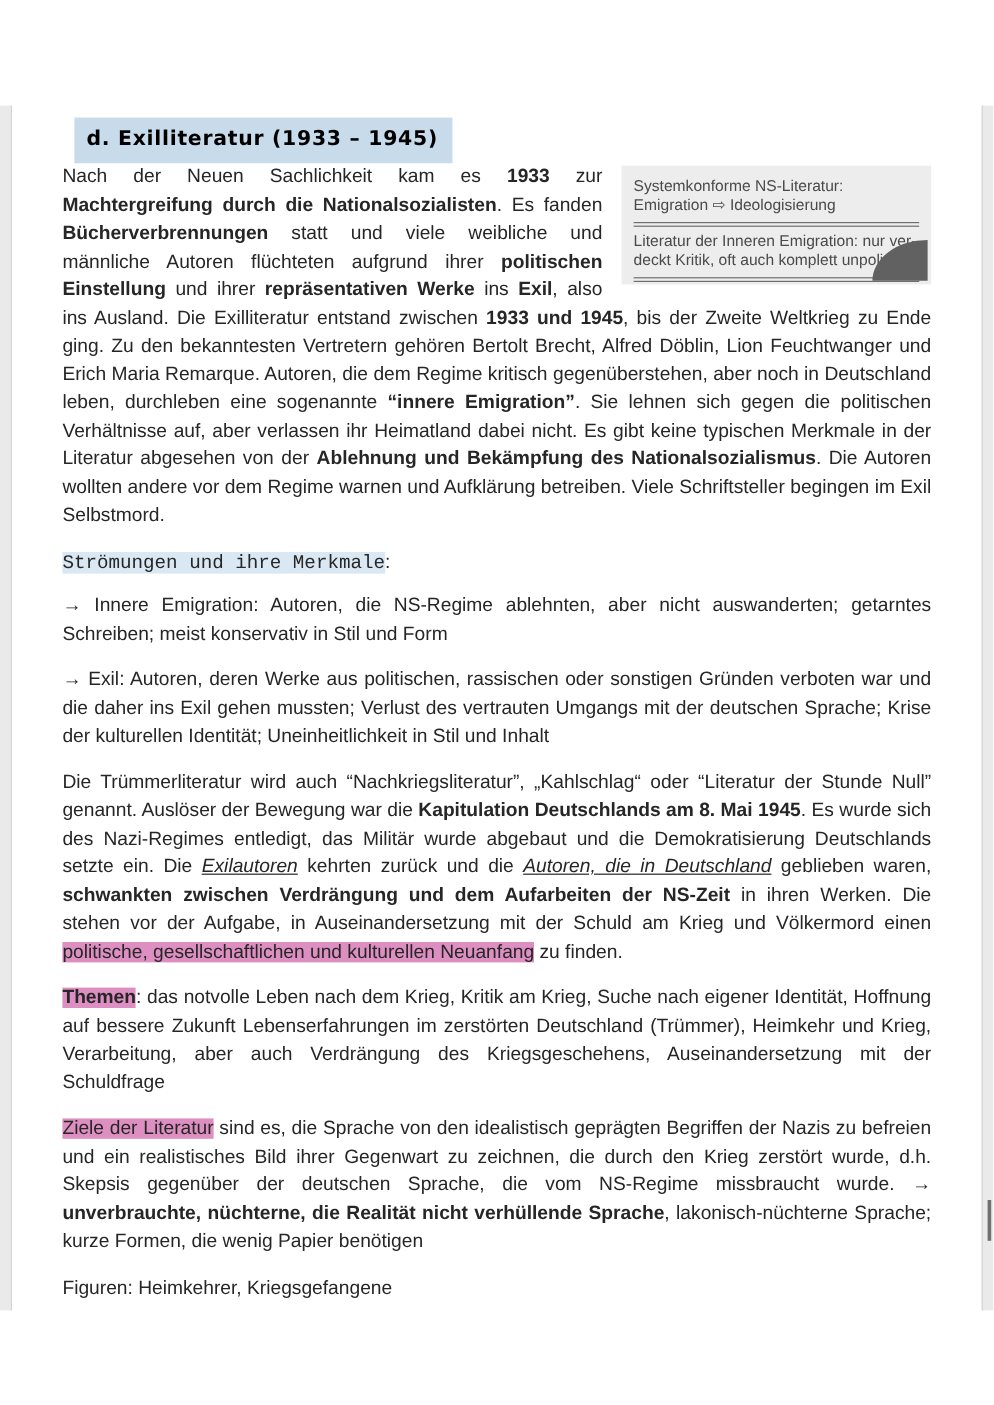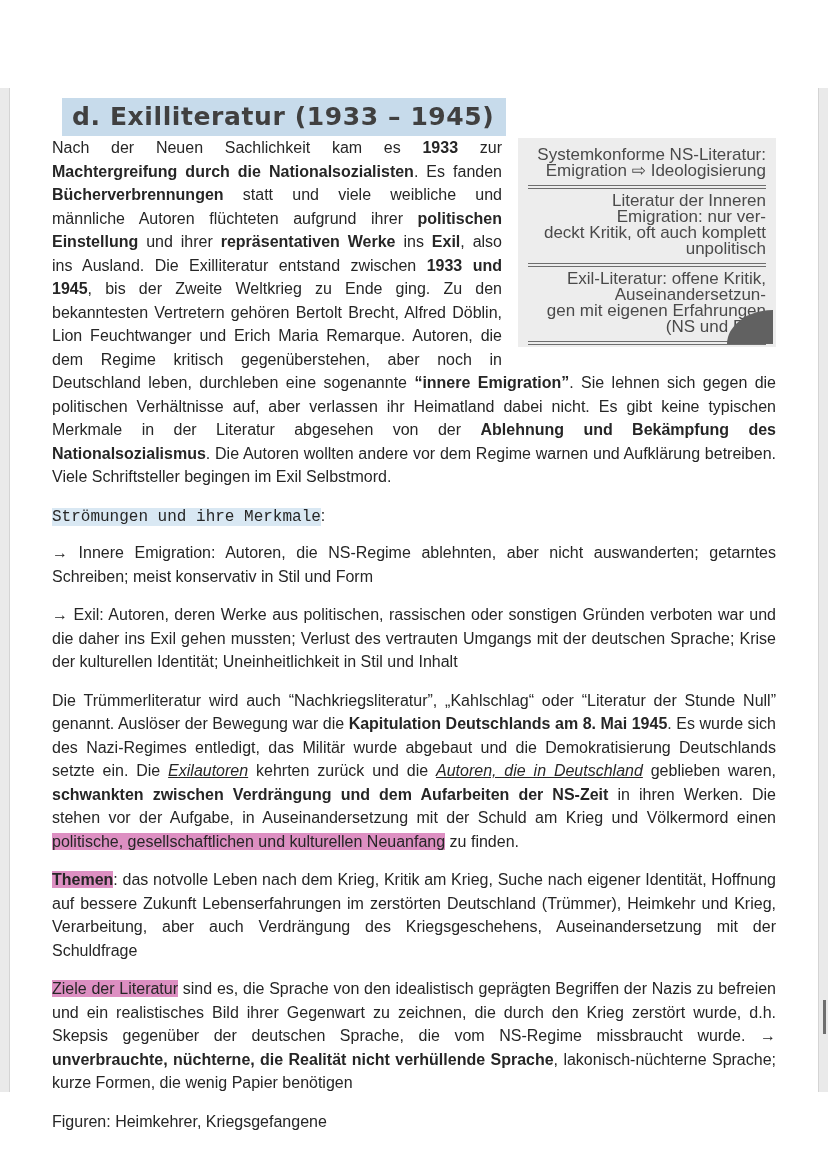--- a/index.html
+++ b/index.html
@@ -4,53 +4,52 @@
 <style>
   html,body{margin:0;padding:0;background:#fff;}
   .canvas{position:relative;width:828px;height:1171px;background:#ffffff;overflow:hidden;
           font-family:"Liberation Sans",sans-serif;color:var(--text,#262626);}
   .edge-strip{position:absolute;top:88px;height:1004px;width:9px;background:#eaeaea;}
   .edge-strip.left{left:0;border-right:1px solid #d4d4d4;}
   .edge-strip.right{right:0;border-left:1px solid #d4d4d4;}
   .edge-strip.right::after{content:"";position:absolute;right:2px;bottom:58px;width:3px;height:34px;background:#6f6f6f;}
   .content{position:absolute;left:52px;width:724px;top:0;}
   .hl-heading{display:inline-block;font-family:"DejaVu Sans",sans-serif;font-weight:700;
-              font-size:25px;letter-spacing:.6px;line-height:27px;padding:5px 12px 6px 10px;margin:0 16px 0 10px;color:#404040;}
+              font-size:17px;letter-spacing:.6px;line-height:27px;padding:5px 12px 6px 10px;margin:0 16px 0 10px;color:#000000;}
   .hl-heading.blue{background:var(--hl-blue-strong);margin-top:98px;}
   .hl-heading.pink{background:var(--hl-pink-strong);margin-top:0;}
   .para{font-size:16px;line-height:23.5px;text-align:justify;margin:0 0 15px 0;}
   .para.tight{margin-bottom:12px;}
   .para:last-child{margin-bottom:0;}
   .b{font-weight:700;}
   .i{font-style:italic;text-decoration:underline;}
   .hl-pink{background:var(--hl-pink);}
   .hl-blue{background:var(--hl-blue-light);font-family:Liberation Mono, monospace;}
   .sidebox{float:right;width:258px;margin:2px 0 8px 16px;background:var(--box-bg);
-           padding:5px 10px 2px 10px;position:relative;text-align:right;
-           font-size:17px;line-height:16px;color:var(--box-text);box-sizing:border-box;}
+           padding:5px 10px 2px 10px;position:relative;text-align:left;
+           font-size:13px;line-height:16px;color:var(--box-text);box-sizing:border-box;}
   .box-item{padding:4px 0 6px 0;border-bottom:4px double #6e6e6e;}
   .box-corner{position:absolute;right:3px;bottom:3px;width:46px;height:34px;
               background:var(--box-corner);border-top-left-radius:100% 100%;}
 </style>
 </head>
 <body>
 
 <div class="canvas">
   <div class="edge-strip left"></div>
   <div class="edge-strip right"></div>
 
   <div class="content">
 
     <h2 class="hl-heading blue">d. Exilliteratur (1933 – 1945)</h2>
 
     <div class="para">
       <aside class="sidebox">
         <div class="box-item"><span>Systemkonforme NS-Literatur:</span><br><span>Emigration ⇨ Ideologisierung</span></div>
         <div class="box-item"><span>Literatur der Inneren Emigration: nur ver-</span><br><span>deckt Kritik, oft auch komplett unpolitisch</span></div>
-        <div class="box-item"><span>Exil-Literatur: offene Kritik, Auseinandersetzun-</span><br><span>gen mit eigenen Erfahrungen (NS und Exil)</span></div>
         <span class="box-corner"></span>
       </aside>
       <span><span>Nach der Neuen Sachlichkeit kam es </span><span class="b">1933</span><span> zur </span><span class="b">Machtergreifung durch die Nationalsozialisten</span><span>. Es fanden </span><span class="b">Bücherverbrennungen</span><span> statt und viele weibliche und männliche Autoren flüchteten aufgrund ihrer </span><span class="b">politischen Einstellung</span><span> und ihrer </span><span class="b">repräsentativen Werke</span><span> ins </span><span class="b">Exil</span><span>, also ins Ausland. Die Exilliteratur entstand zwischen </span><span class="b">1933 und 1945</span><span>, bis der Zweite Weltkrieg zu Ende ging. Zu den bekanntesten Vertretern gehören Bertolt Brecht, Alfred Döblin, Lion Feuchtwanger und Erich Maria Remarque. Autoren, die dem Regime kritisch gegenüberstehen, aber noch in Deutschland leben, durchleben eine sogenannte </span><span class="b">“innere Emigration”</span><span>. Sie lehnen sich gegen die politischen Verhältnisse auf, aber verlassen ihr Heimatland dabei nicht. Es gibt keine typischen Merkmale in der Literatur abgesehen von der </span><span class="b">Ablehnung und Bekämpfung des Nationalsozialismus</span><span>. Die Autoren wollten andere vor dem Regime warnen und Aufklärung betreiben. Viele Schriftsteller begingen im Exil Selbstmord.</span></span>
     </div>
 
     <div class="para tight">
       <span><span class="hl-blue">Strömungen und ihre Merkmale</span><span>:</span></span>
     </div>
 
     <div class="para">

